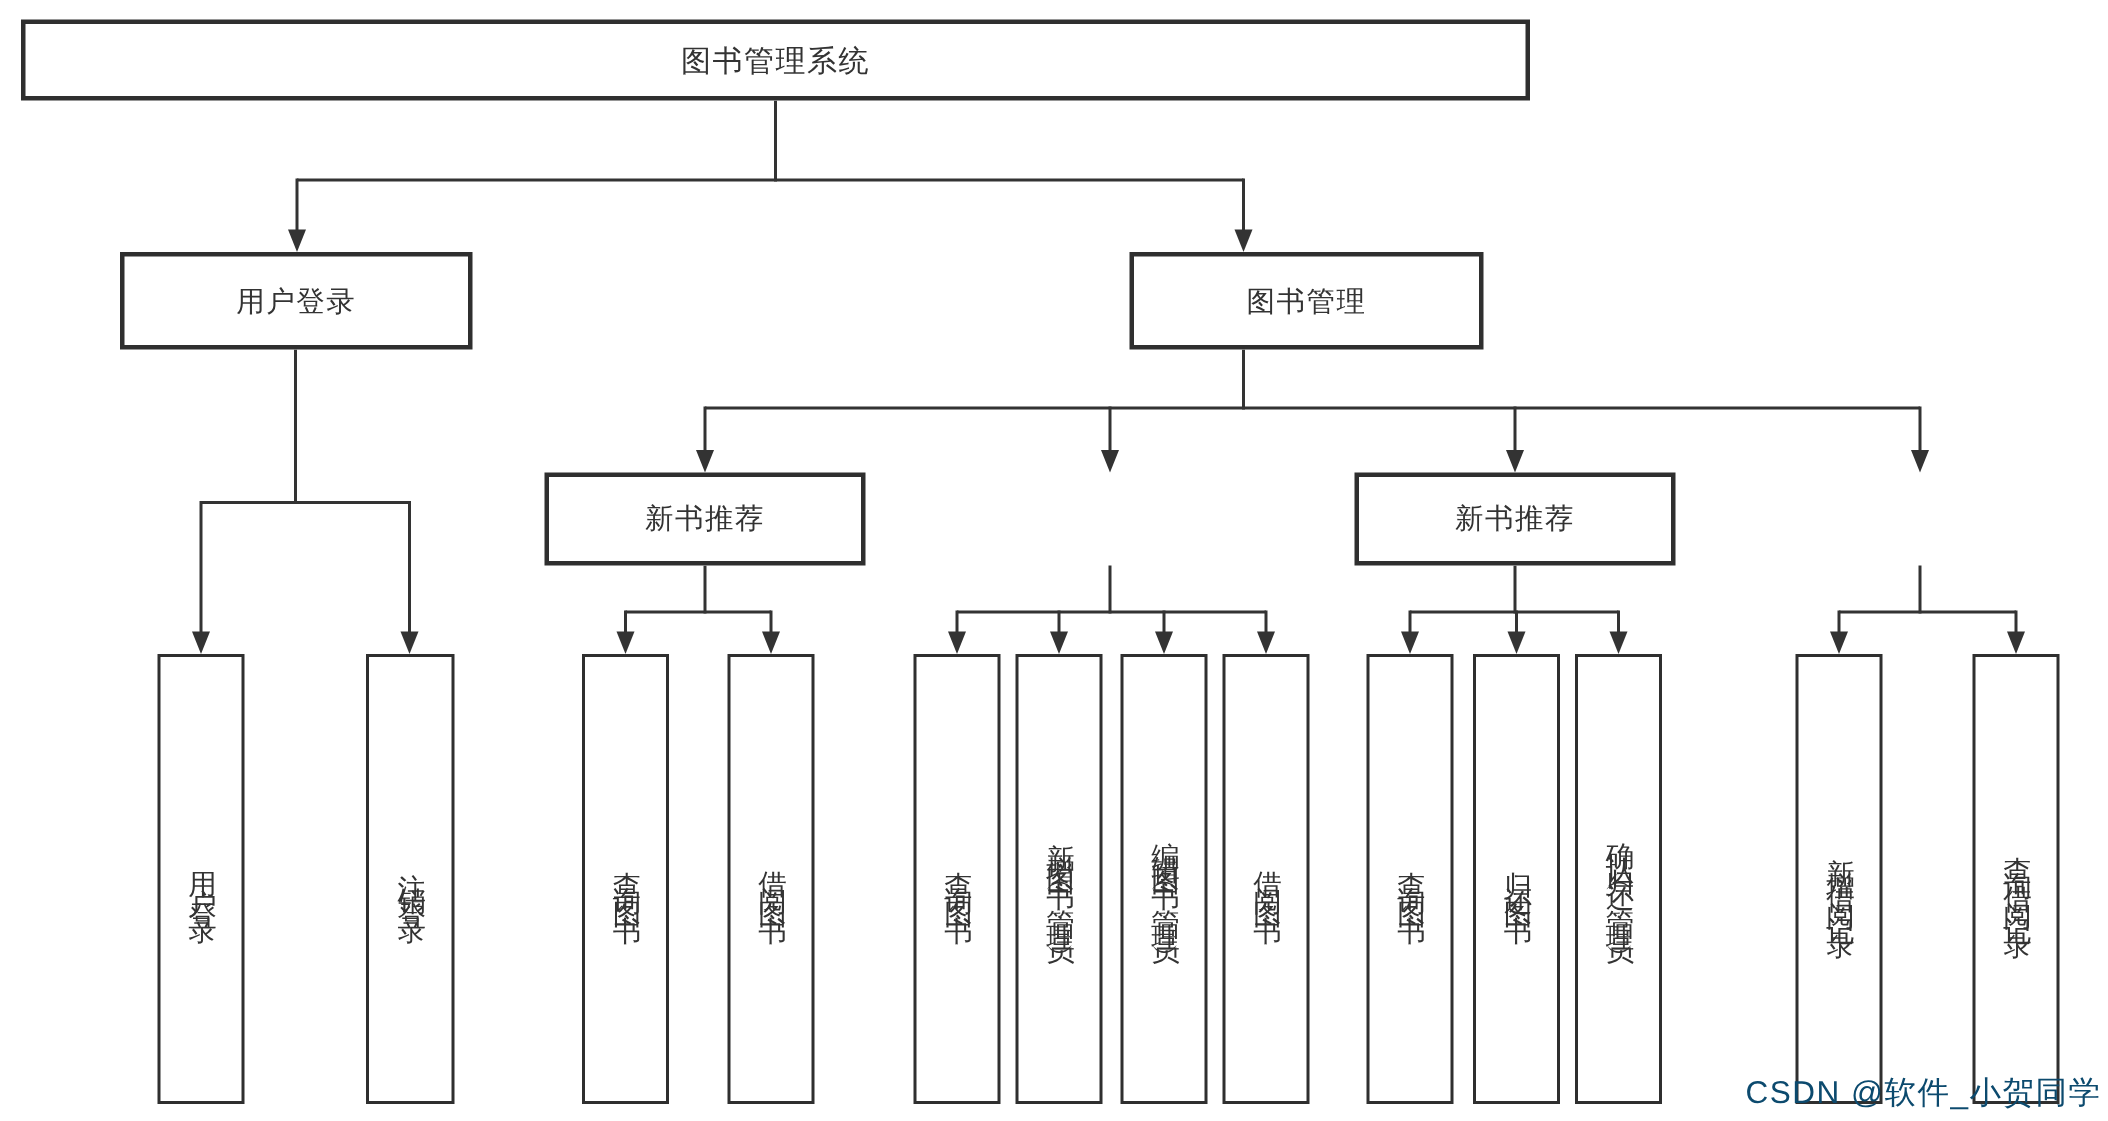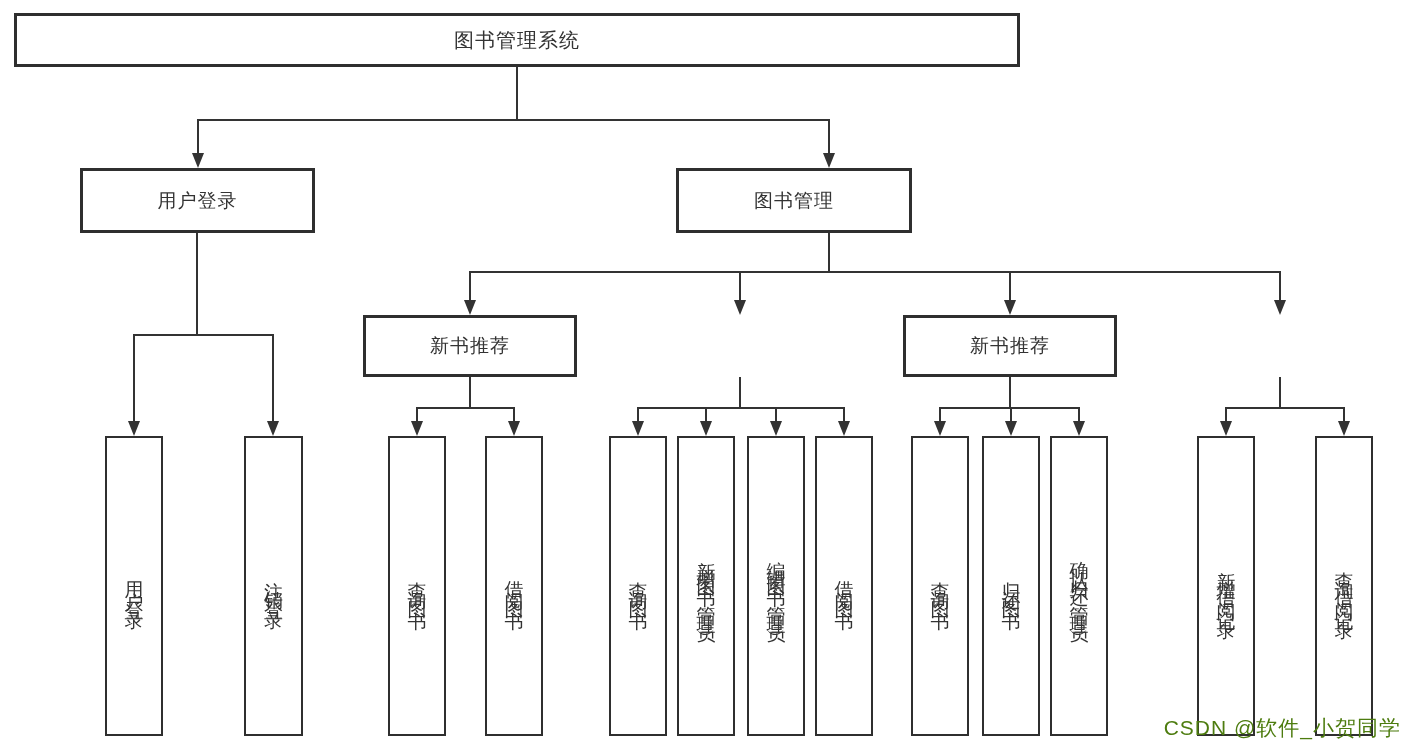--- a/index.html
+++ b/index.html
@@ -60,21 +60,21 @@
     color: #333333;
     overflow: hidden;
   }
   .vbox.long { letter-spacing: 9px; }
   .watermark {
     position: absolute;
     z-index: 2;
     top: 714px;
     right: 4px;
     font-size: 21px;
-    color: #4d7c0f;
+    color: #0c4a6e;
     letter-spacing: 1px;
     white-space: nowrap;
   }
 </style>
 </head>
 <body>
 
 <div class="canvas">
 
   <svg class="connectors" width="1405" height="747" viewBox="0 0 1405 747">
@@ -153,21 +153,21 @@
     </g>
   </svg>
 
   <div class="hbox root" style="left:14px; top:13px; width:1006px; height:54px;">
     <span>图书管理系统</span>
   </div>
 
   <div class="hbox" style="left:80px; top:168px; width:235px; height:65px;">
     <span>用户登录</span>
   </div>
-  <div class="hbox" style="left:676px; top:168px; width:236px; height:65px;">
+  <div class="hbox" style="left:753px; top:168px; width:236px; height:65px;">
     <span>图书管理</span>
   </div>
 
   <div class="hbox" style="left:363px; top:315px; width:214px; height:62px;text-align:right;">
     <span>新书推荐</span>
   </div>
   <div class="hbox" style="left:903px; top:315px; width:214px; height:62px;">
     <span>新书推荐</span>
   </div>
 

